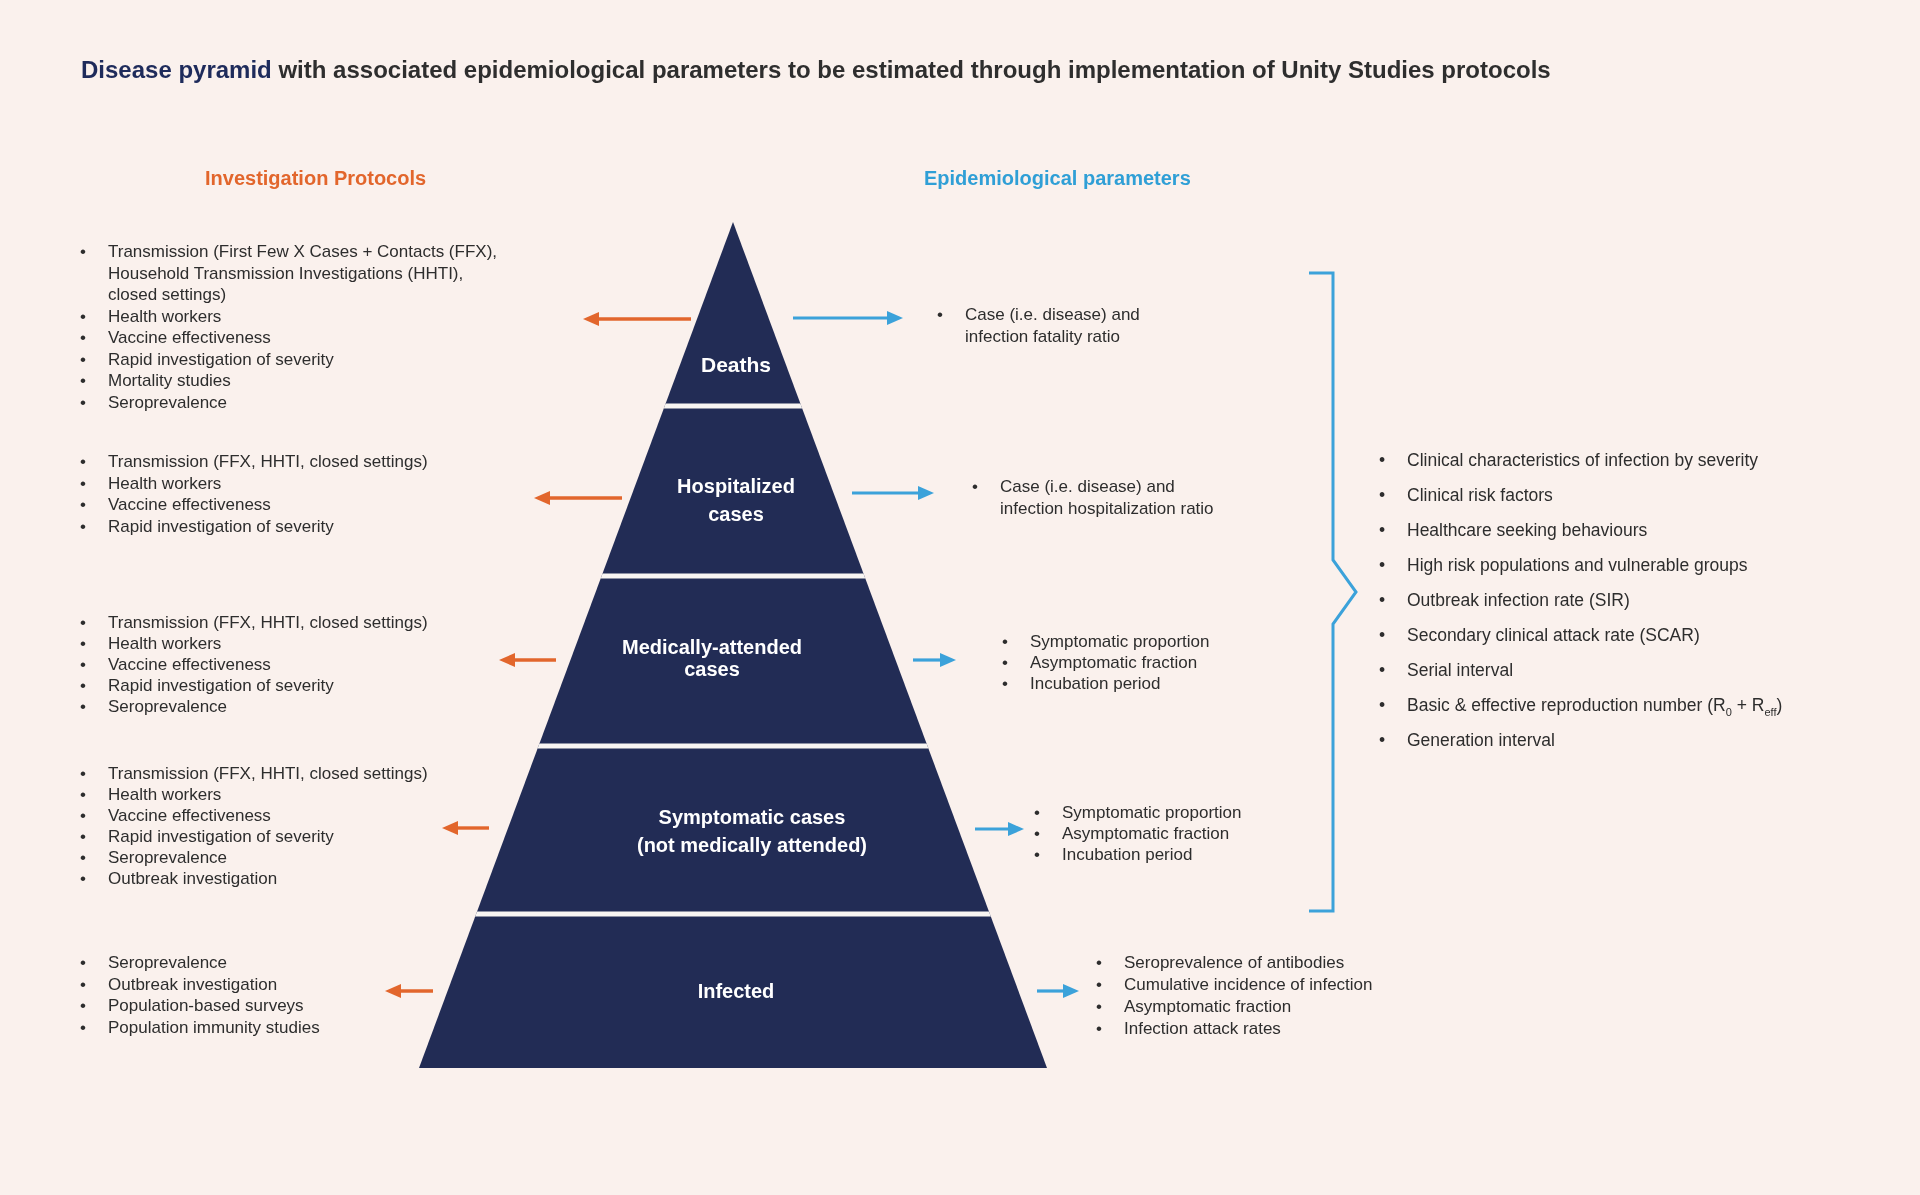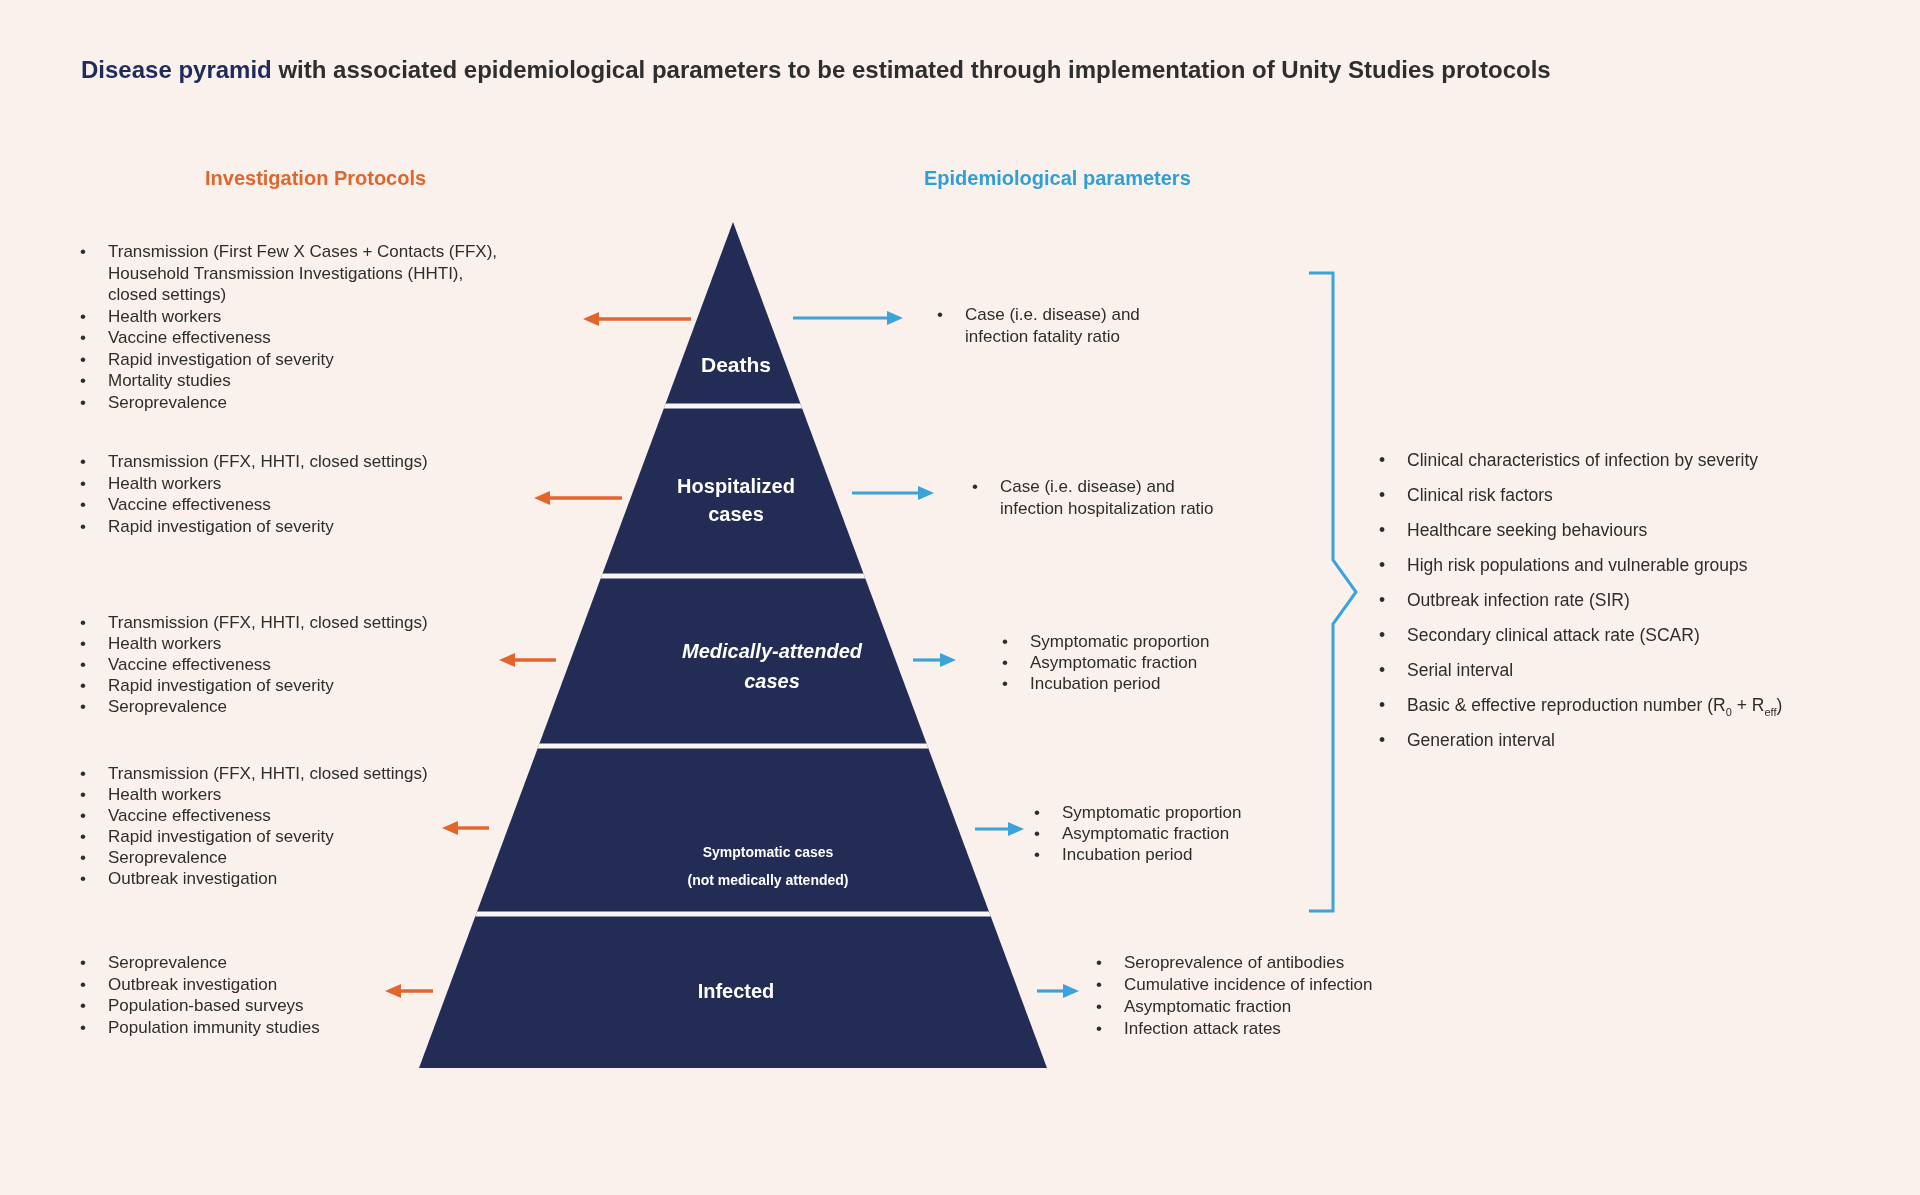--- a/index.html
+++ b/index.html
@@ -100,23 +100,23 @@
           <polygon points="1079,991 1063,984 1063,998" stroke="none"></polygon>
       </g>
     </g>
 
     <path d="M1309,273 L1333,273 L1333,560 L1356,592 L1333,624 L1333,911 L1309,911" fill="none" stroke="#3BA2DA" stroke-width="3" stroke-linejoin="miter"></path>
   </svg>
 
   <div class="abs pyr-label" style="left:636px;top:353px;width:200px;font-size:21px;line-height:24px;">Deaths</div>
   <div class="abs pyr-label" style="left:646px;top:472px;width:180px;font-size:20px;line-height:28px;">Hospitalized
 cases</div>
-  <div class="abs pyr-label" style="left:652px;top:636px;width:240px;font-size:20px;line-height:30px;font-style:italic;">Medically-attended
+  <div class="abs pyr-label" style="left:592px;top:636px;width:240px;font-size:20px;line-height:22px;">Medically-attended
 cases</div>
-  <div class="abs pyr-label" style="left:628px;top:803px;width:280px;font-size:14px;line-height:28px;margin-top:35px;">Symptomatic cases
+  <div class="abs pyr-label" style="left:612px;top:803px;width:280px;font-size:20px;line-height:28px;">Symptomatic cases
 (not medically attended)</div>
   <div class="abs pyr-label" style="left:646px;top:979px;width:180px;font-size:20px;line-height:24px;">Infected</div>
 
   <div class="abs blist" style="left:80px;top:241px;width:450px;">
       <div class="li">
         <span class="dot">•</span>
         <span class="litext">Transmission (First Few X Cases + Contacts (FFX),
 Household Transmission Investigations (HHTI),
 closed settings)</span>
       </div>

